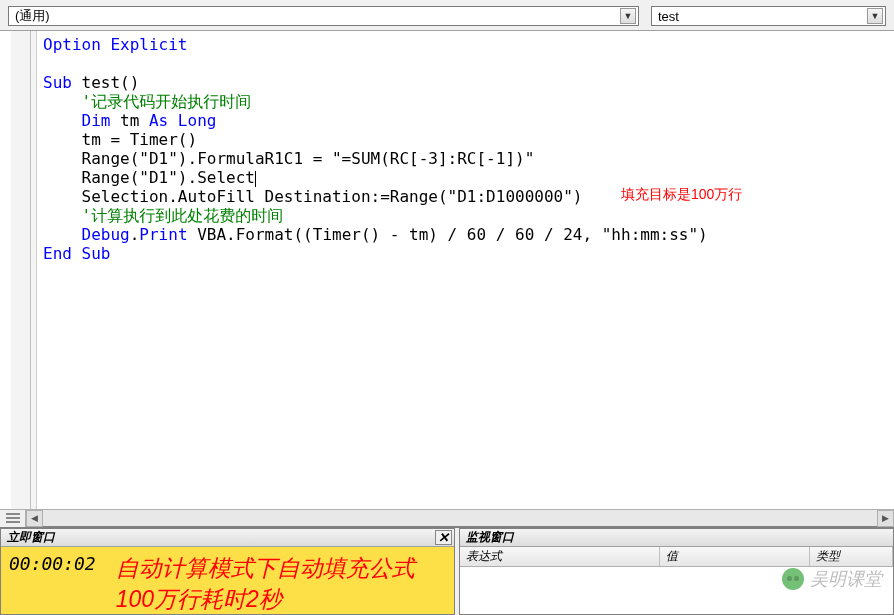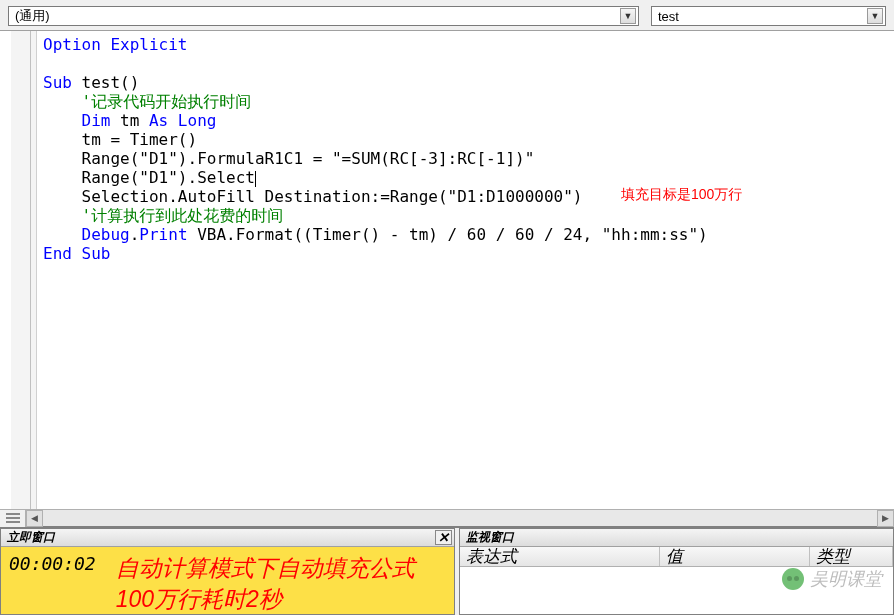--- a/index.html
+++ b/index.html
@@ -184,21 +184,21 @@
     }
     .watch-headers {
       display: flex;
       height: 20px;
       background: #f0f0f0;
       border-bottom: 1px solid #b0b0b0;
     }
     .watch-hcell {
       border-right: 1px solid #c0c0c0;
       padding: 2px 6px;
-      font-size: 17px;
+      font-size: 12px;
       display: flex;
       align-items: center;
       background: linear-gradient(#f8f8f8, #e5e5e5);
     }
     .watch-body {
       flex: 1;
       background: #fff;
       height: 50px;
     }
     .watermark {

